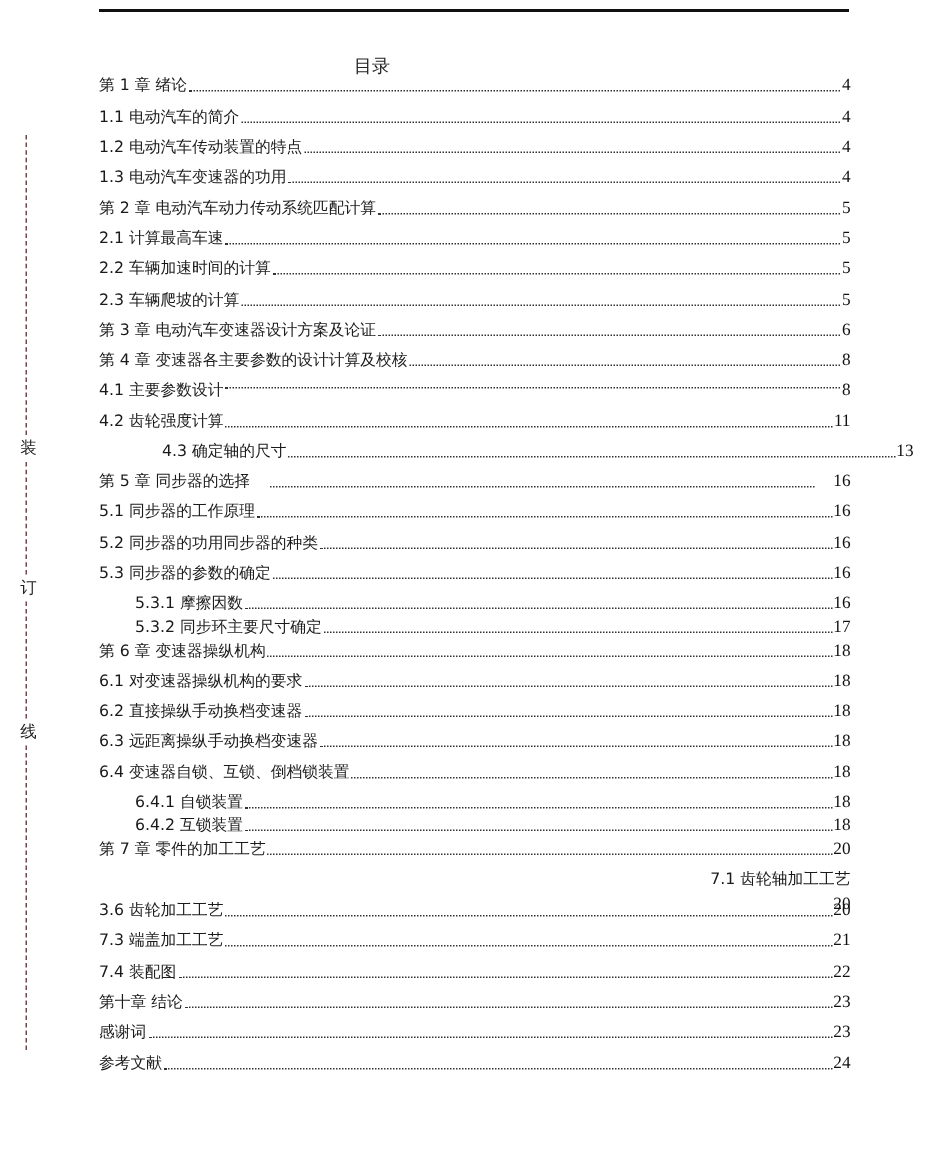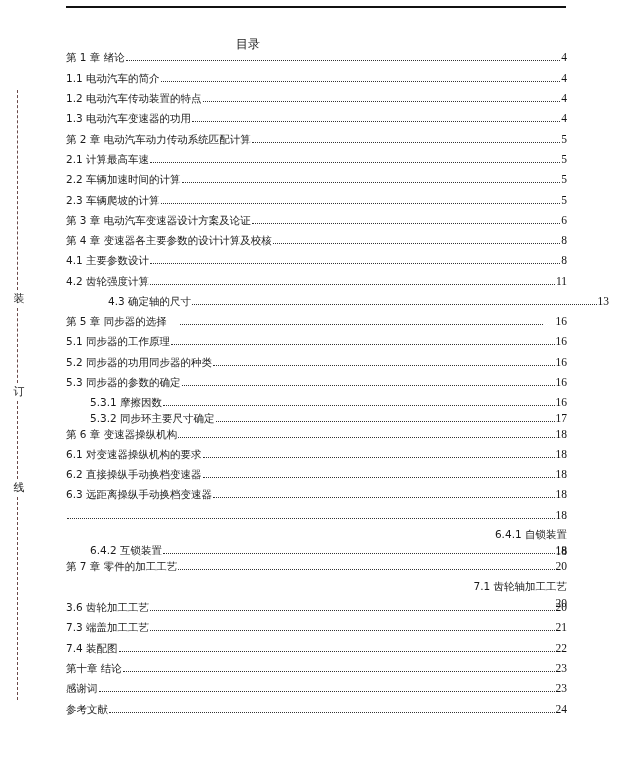--- a/index.html
+++ b/index.html
@@ -81,21 +81,21 @@
     <div class="row" style="top: 213px;">
       <span class="label">第 3 章 电动汽车变速器设计方案及论证</span>
       <span class="dots"></span>
       <span class="page">6</span>
     </div>
     <div class="row" style="top: 233px;">
       <span class="label">第 4 章 变速器各主要参数的设计计算及校核</span>
       <span class="dots"></span>
       <span class="page">8</span>
     </div>
-    <div class="row" style="top: 253px;">
+    <div class="row" style="top: 253px; align-items: center;">
       <span class="label">4.1 主要参数设计</span>
       <span class="dots"></span>
       <span class="page">8</span>
     </div>
     <div class="row" style="top: 274px;">
       <span class="label">4.2 齿轮强度计算</span>
       <span class="dots"></span>
       <span class="page">11</span>
     </div>
     <div class="row" style="top: 294px; margin-left: 42px;">
@@ -147,24 +147,25 @@
       <span class="label">6.2  直接操纵手动换档变速器</span>
       <span class="dots"></span>
       <span class="page">18</span>
     </div>
     <div class="row" style="top: 487px;">
       <span class="label">6.3  远距离操纵手动换档变速器</span>
       <span class="dots"></span>
       <span class="page">18</span>
     </div>
     <div class="row" style="top: 508px;">
-      <span class="dots"></span>
-      <span class="page">18</span>
-    </div>
-    <div class="row sub2" style="top: 528px; flex-direction: column;">
+      <span class="label">6.4  变速器自锁、互锁、倒档锁装置</span>
+      <span class="dots"></span>
+      <span class="page">18</span>
+    </div>
+    <div class="row sub2" style="top: 528px;">
       <span class="label">6.4.1 自锁装置</span>
       <span class="dots"></span>
       <span class="page">18</span>
     </div>
     <div class="row sub2" style="top: 543px;">
       <span class="label">6.4.2 互锁装置</span>
       <span class="dots"></span>
       <span class="page">18</span>
     </div>
     <div class="row" style="top: 559px;">

